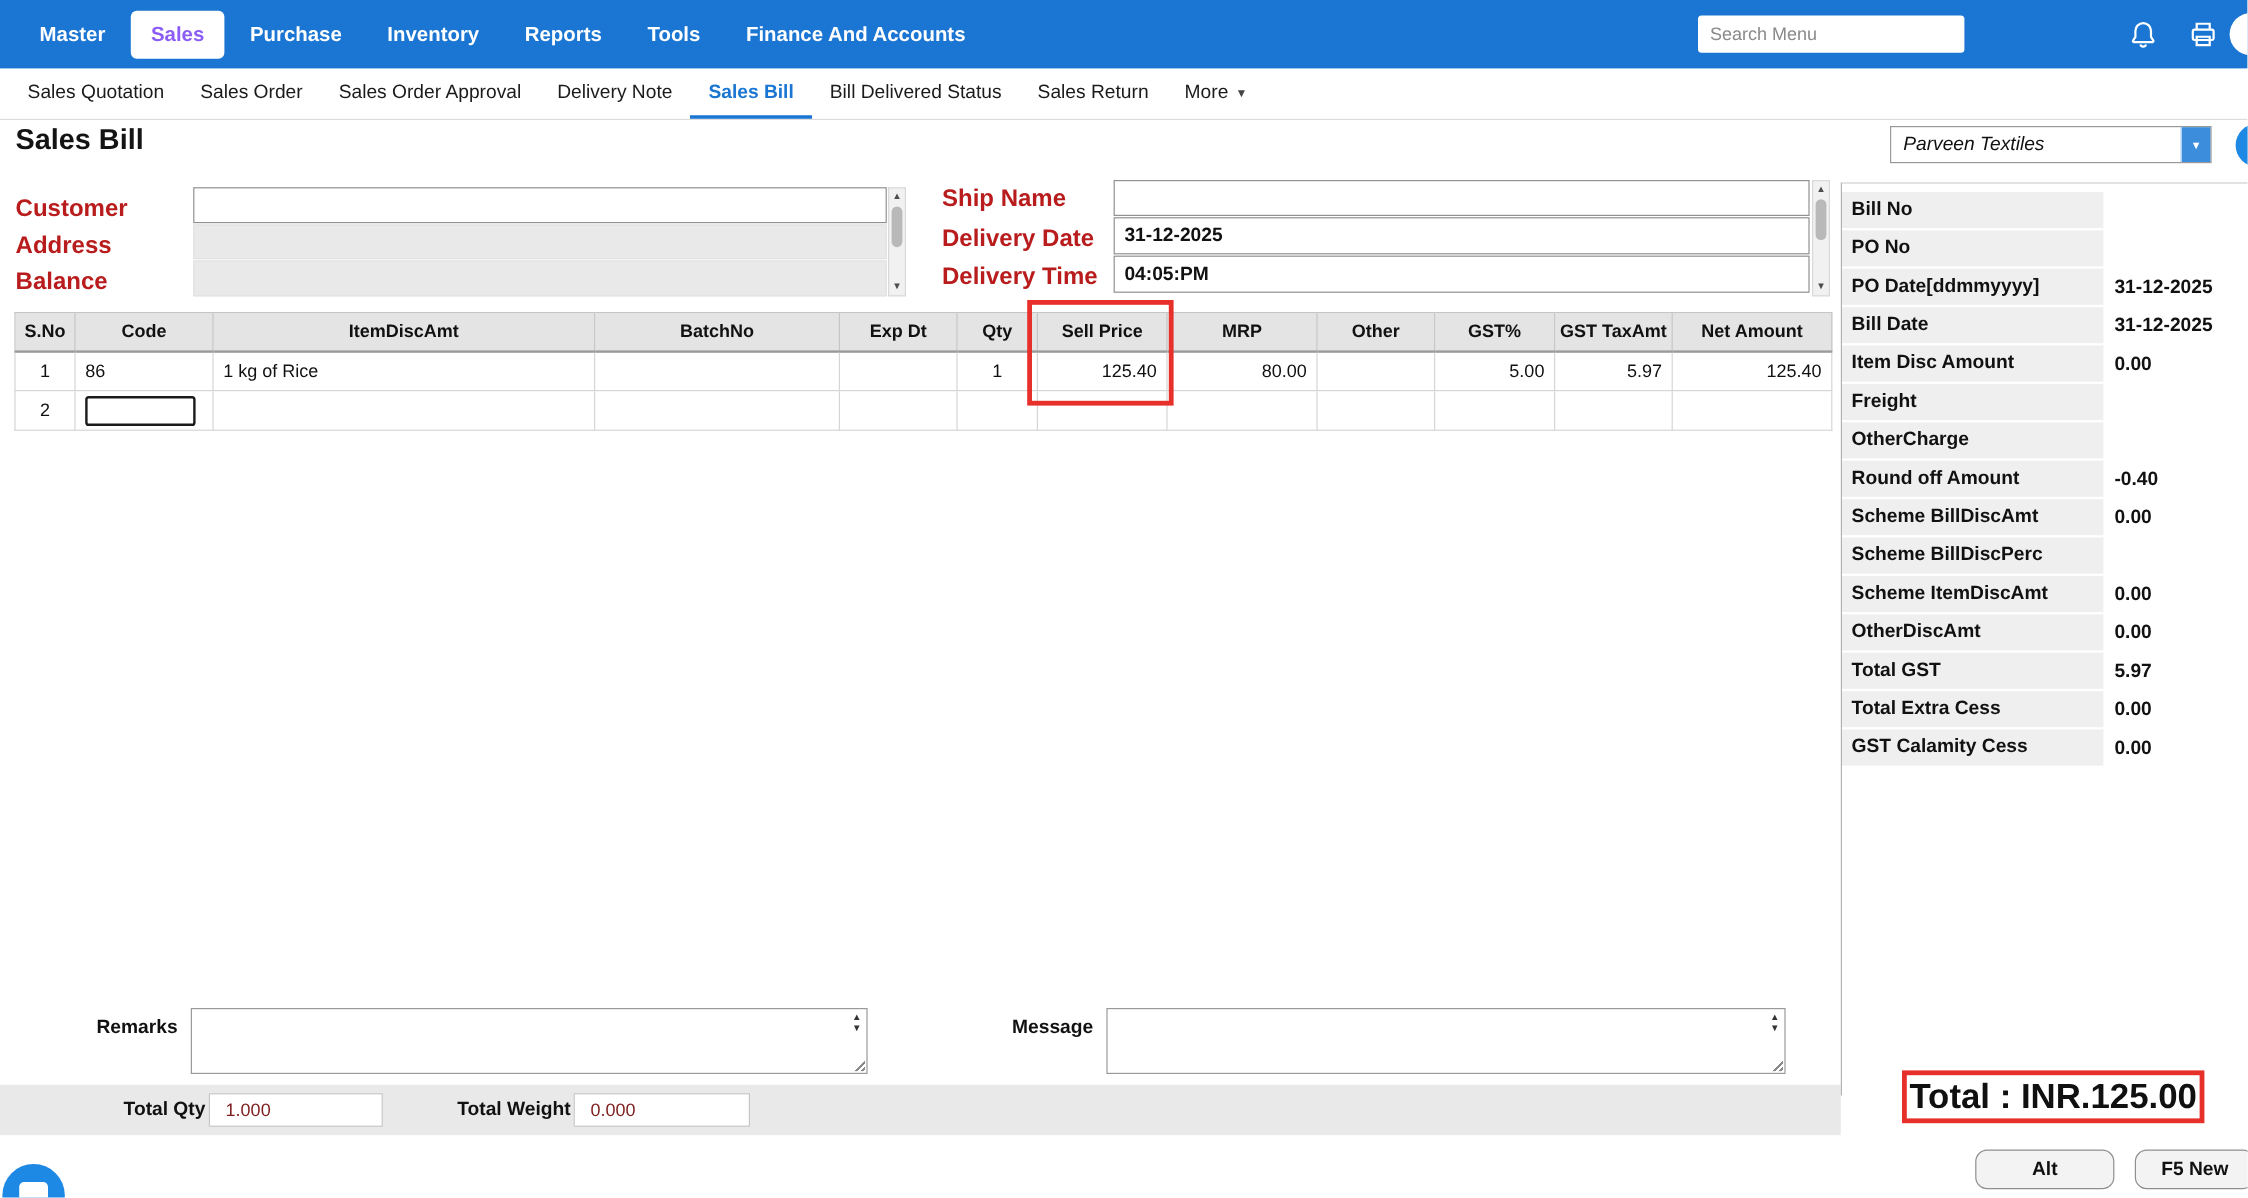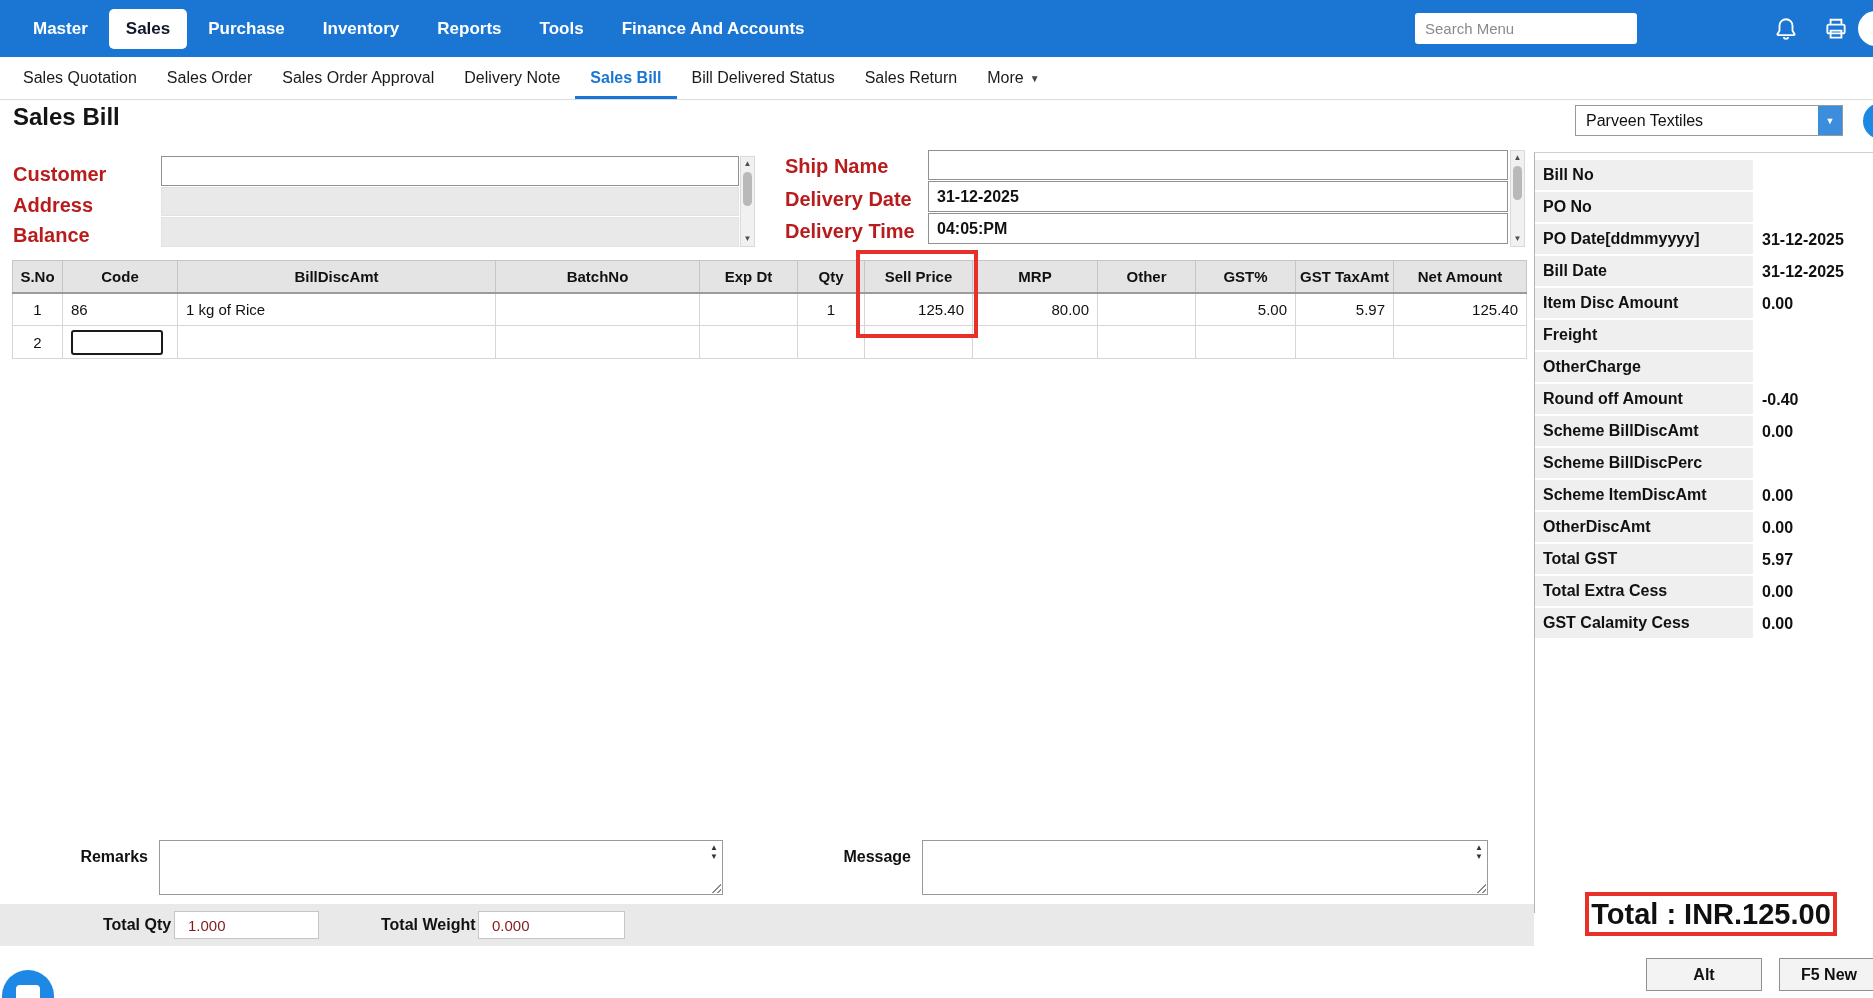--- a/index.html
+++ b/index.html
@@ -3,38 +3,38 @@
 <meta charset="utf-8">
 <style>
   * { margin:0; padding:0; box-sizing:border-box; }
   html,body { width:1873px; height:998px; }
   body { font-family:"Liberation Sans", sans-serif; position:relative; overflow:hidden; background:#fff; color:#111; }
 
   
   .topnav { position:absolute; top:0; left:0; right:0; height:57px; background:#1a76d2; display:flex; align-items:center; z-index:20; }
   .topnav-items { display:flex; align-items:center; gap:4px; padding-left:16px; }
   .topnav-item { color:#fff; font-size:17px; font-weight:700; padding:10px 17px; white-space:nowrap; cursor:pointer; }
-  .topnav-item.active { background:#fff; color:#0f172a; border-radius:5px; }
+  .topnav-item.active { background:#fff; color:#8b5cf6; border-radius:5px; }
   .topnav-right { margin-left:auto; display:flex; align-items:center; gap:24px; padding-right:24px; }
   .search-input { width:222px; height:31px; border:none; border-radius:3px; padding:0 10px; font-size:15px; font-family:inherit; color:#333; margin-right:112px; }
   .search-input::placeholder { color:#8a8a8a; }
   .nav-icon-wrap { width:26px; height:26px; display:block; cursor:pointer; }
   .nav-icon { width:26px; height:26px; display:block; }
   .topnav-edge-circle { position:absolute; right:-20px; top:11px; width:35px; height:35px; border-radius:50%; background:#fff; }
 
   
   .subnav { position:absolute; top:57px; left:0; right:0; height:43px; background:#fff; border-bottom:1px solid #dcdcdc; display:flex; align-items:stretch; padding-left:8px; z-index:15; }
   .subnav-item { display:flex; align-items:center; padding:0 15px; font-size:16px; color:#1b1b1b; cursor:pointer; white-space:nowrap; }
   .subnav-item.active { color:#1a76d2; font-weight:700; box-shadow:inset 0 -3px 0 #1a76d2; }
   .subnav-caret { font-size:10px; margin-left:6px; color:#444; }
 
   
   .title-row { position:absolute; top:100px; left:0; right:0; height:42px; }
   .page-title { position:absolute; left:13px; top:3px; font-size:24px; font-weight:700; color:#141414; }
-  .company-select { position:absolute; left:1575px; top:5px; width:268px; height:31px; background:#fff; border:1px solid #999; display:flex; align-items:stretch; cursor:pointer; }
+  .company-select { position:absolute; left:1575px; top:5px; width:268px; height:31px; background:#fff; border:1px solid #999; display:flex; align-items:stretch; cursor:pointer;font-style:italic; }
   .company-select-label { flex:1; font-size:16px; padding-left:10px; display:flex; align-items:center; color:#111; }
   .company-select-btn { width:25px; background:#3c8ddc; color:#fff; display:flex; align-items:center; justify-content:center; font-size:9px; border-left:1px solid #fff; }
   .title-edge-circle { position:absolute; right:-26px; top:3px; width:36px; height:36px; border-radius:50%; background:#1e88e5; }
 
   
   .form-label { position:absolute; font-size:20px; font-weight:700; color:#b91c1c; white-space:nowrap; }
   .lbl-customer { left:13px; top:163px; }
   .lbl-address  { left:13px; top:194px; }
   .lbl-balance  { left:13px; top:224px; }
   .lbl-shipname { left:785px; top:155px; }
@@ -93,21 +93,21 @@
   .inp-totalweight { left:478px; width:147px; }
   .bb-hint { position:absolute; left:868px; top:11px; width:420px; text-align:center; font-size:17px; font-weight:700; color:#0d0d0d; }
 
   
   .total-box { position:absolute; left:1585px; top:892px; width:252px; height:44px; border:4px solid #e8302a; background:#fff; display:flex; align-items:center; justify-content:center; z-index:30; }
   .total-text { font-size:29px; font-weight:700; color:#101010; white-space:nowrap; }
   .red-annotation { position:absolute; border:4px solid #e8302a; z-index:40; pointer-events:none; }
   .red-sellprice { left:856px; top:250px; width:122px; height:88px; }
 
   
-  .footer-btn { position:absolute; top:958px; height:33px; background:#f3f3f3; border:1px solid #8f8f8f; border-radius:0; font-size:16px; font-weight:700; font-family:inherit; color:#111; cursor:pointer; }
+  .footer-btn { position:absolute; top:958px; height:33px; background:#f3f3f3; border:1px solid #8f8f8f; border-radius:10px; font-size:16px; font-weight:700; font-family:inherit; color:#111; cursor:pointer; }
   .btn-alt { left:1646px; width:116px; }
   .btn-f5  { left:1779px; width:100px; }
 
   
   .fab { position:absolute; left:2px; top:970px; width:52px; height:52px; border-radius:50%; background:#1e88e5; z-index:25; display:flex; justify-content:center; cursor:pointer; }
   .fab-bubble { margin-top:15px; width:24px; height:17px; background:#fff; border-radius:4px; position:relative; }
   .fab-bubble:after { content:""; position:absolute; left:3px; bottom:-8px; border:5px solid transparent; border-top-color:#fff; border-left-color:#fff; }
 </style>
 </head>
 <body>
@@ -202,21 +202,21 @@
       <col style="width:125px">
     <col style="width:98px">
       <col style="width:100px">
       <col style="width:98px">
       <col style="width:133px">
   </colgroup>
   <thead>
     <tr>
       <th>S.No</th>
       <th>Code</th>
-      <th>BillDiscAmt</th>
+      <th>ItemDiscAmt</th>
       <th>BatchNo</th>
       <th>Exp Dt</th>
       <th>Qty</th>
       <th>Sell Price</th>
       <th>MRP</th>
       <th>Other</th>
       <th>GST%</th>
       <th>GST TaxAmt</th>
       <th>Net Amount</th>
     </tr>

